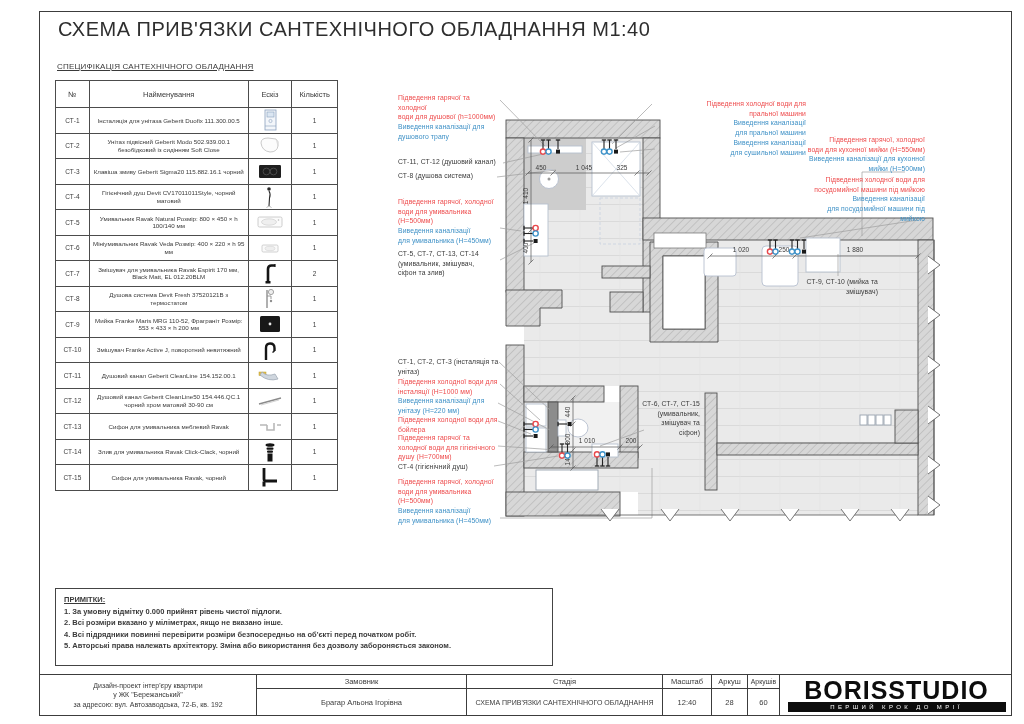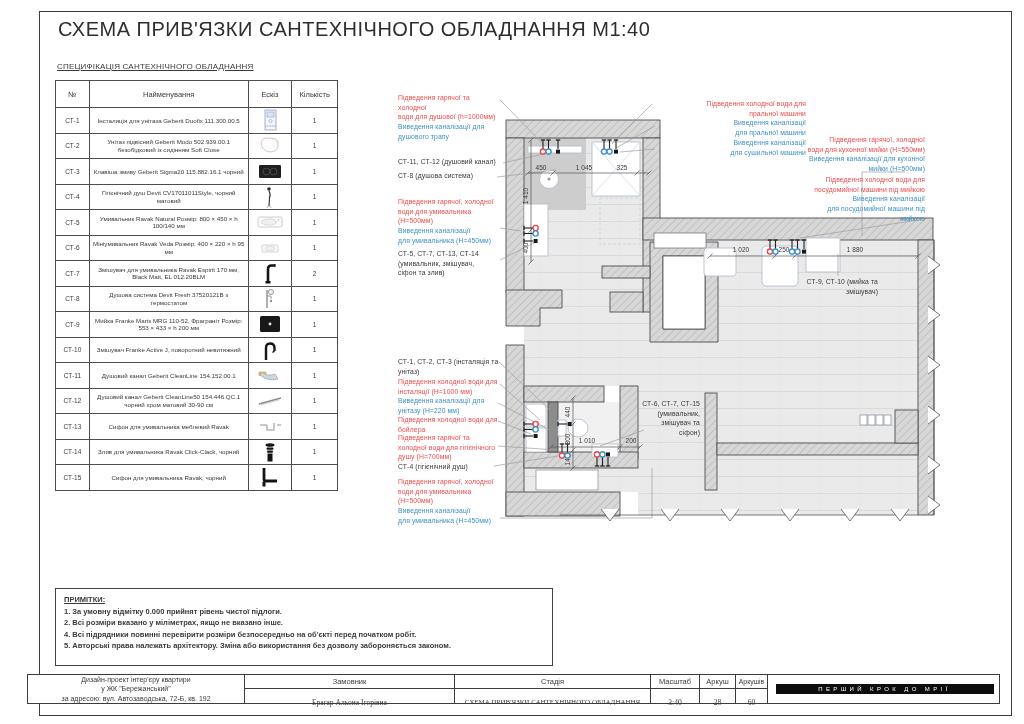--- a/index.html
+++ b/index.html
@@ -30,26 +30,26 @@
   .red{color:#ee4b4c;}
   .blue{color:#3d90c6;}
   .dark{color:#3a3a3a;}
 
   
   .notes{position:absolute;left:55px;top:588px;width:498px;height:78px;border:1px solid #444;
          box-sizing:border-box;padding:5px 8px;font-size:7.5px;line-height:11.2px;font-weight:bold;}
   .notes-heading{text-decoration:underline;margin-bottom:1px;}
 
   
-  .tblock{position:absolute;left:27px;top:674px;width:973px;height:30px;border:1px solid #3c3c3c;
+  .tblock{position:absolute;left:39px;top:674px;width:973px;height:42px;border:1px solid #3c3c3c;
           box-sizing:border-box;background:#fff;}
   .tb-col{position:absolute;top:0;bottom:0;border-left:1px solid #3c3c3c;box-sizing:border-box;}
   .tb-head{height:14px;border-bottom:1px solid #3c3c3c;display:flex;align-items:center;justify-content:center;
            font-size:7.5px;box-sizing:border-box;}
-  .tb-val{height:26px;display:flex;align-items:center;justify-content:center;font-size:7.5px;text-align:left;padding:0 3px;font-family:Liberation Serif, serif;}
+  .tb-val{height:26px;display:flex;align-items:center;justify-content:center;font-size:7.5px;text-align:left;padding:0 3px;}
   .tb-project{position:absolute;left:0;top:0;bottom:0;width:216px;display:flex;flex-direction:column;
               align-items:center;justify-content:center;font-size:7px;line-height:9.5px;text-align:center;}
   .logo-cell{position:absolute;left:739px;top:0;bottom:0;width:234px;display:flex;flex-direction:column;
              align-items:center;justify-content:center;}
   .logo-name{font-size:25px;font-weight:bold;letter-spacing:1px;line-height:24px;color:#0d0d0d;white-space:nowrap;}
   .logo-bar{width:218px;height:10px;background:#0d0d0d;color:#fff;font-size:6px;letter-spacing:3.4px;
             display:flex;align-items:center;justify-content:center;white-space:nowrap;}
 </style>
 </head>
 <body>
@@ -609,27 +609,28 @@
     <div class="tb-col" style="left:216px;width:210px;">
       <div class="tb-head">Замовник</div>
       <div class="tb-val">Брагар Альона Ігорівна</div>
     </div>
     <div class="tb-col" style="left:426px;width:196px;">
       <div class="tb-head">Стадія</div>
       <div class="tb-val" style="font-size:7px;">СХЕМА ПРИВ'ЯЗКИ САНТЕХНІЧНОГО ОБЛАДНАННЯ</div>
     </div>
     <div class="tb-col" style="left:622px;width:49px;">
       <div class="tb-head">Масштаб</div>
-      <div class="tb-val">3:40</div>
+      <div class="tb-val">12:40</div>
     </div>
     <div class="tb-col" style="left:671px;width:36px;">
       <div class="tb-head">Аркуш</div>
       <div class="tb-val">28</div>
     </div>
     <div class="tb-col" style="left:707px;width:32px;">
       <div class="tb-head" style="font-size:6.8px;">Аркушів</div>
       <div class="tb-val">60</div>
     </div>
     <div class="tb-col logo-cell" style="left:739px;width:234px;">
+      <div class="logo-name">BORISSTUDIO</div>
       <div class="logo-bar">ПЕРШИЙ КРОК ДО МРІЇ</div>
     </div>
   </div>
 </div>
 
 </body></html>

